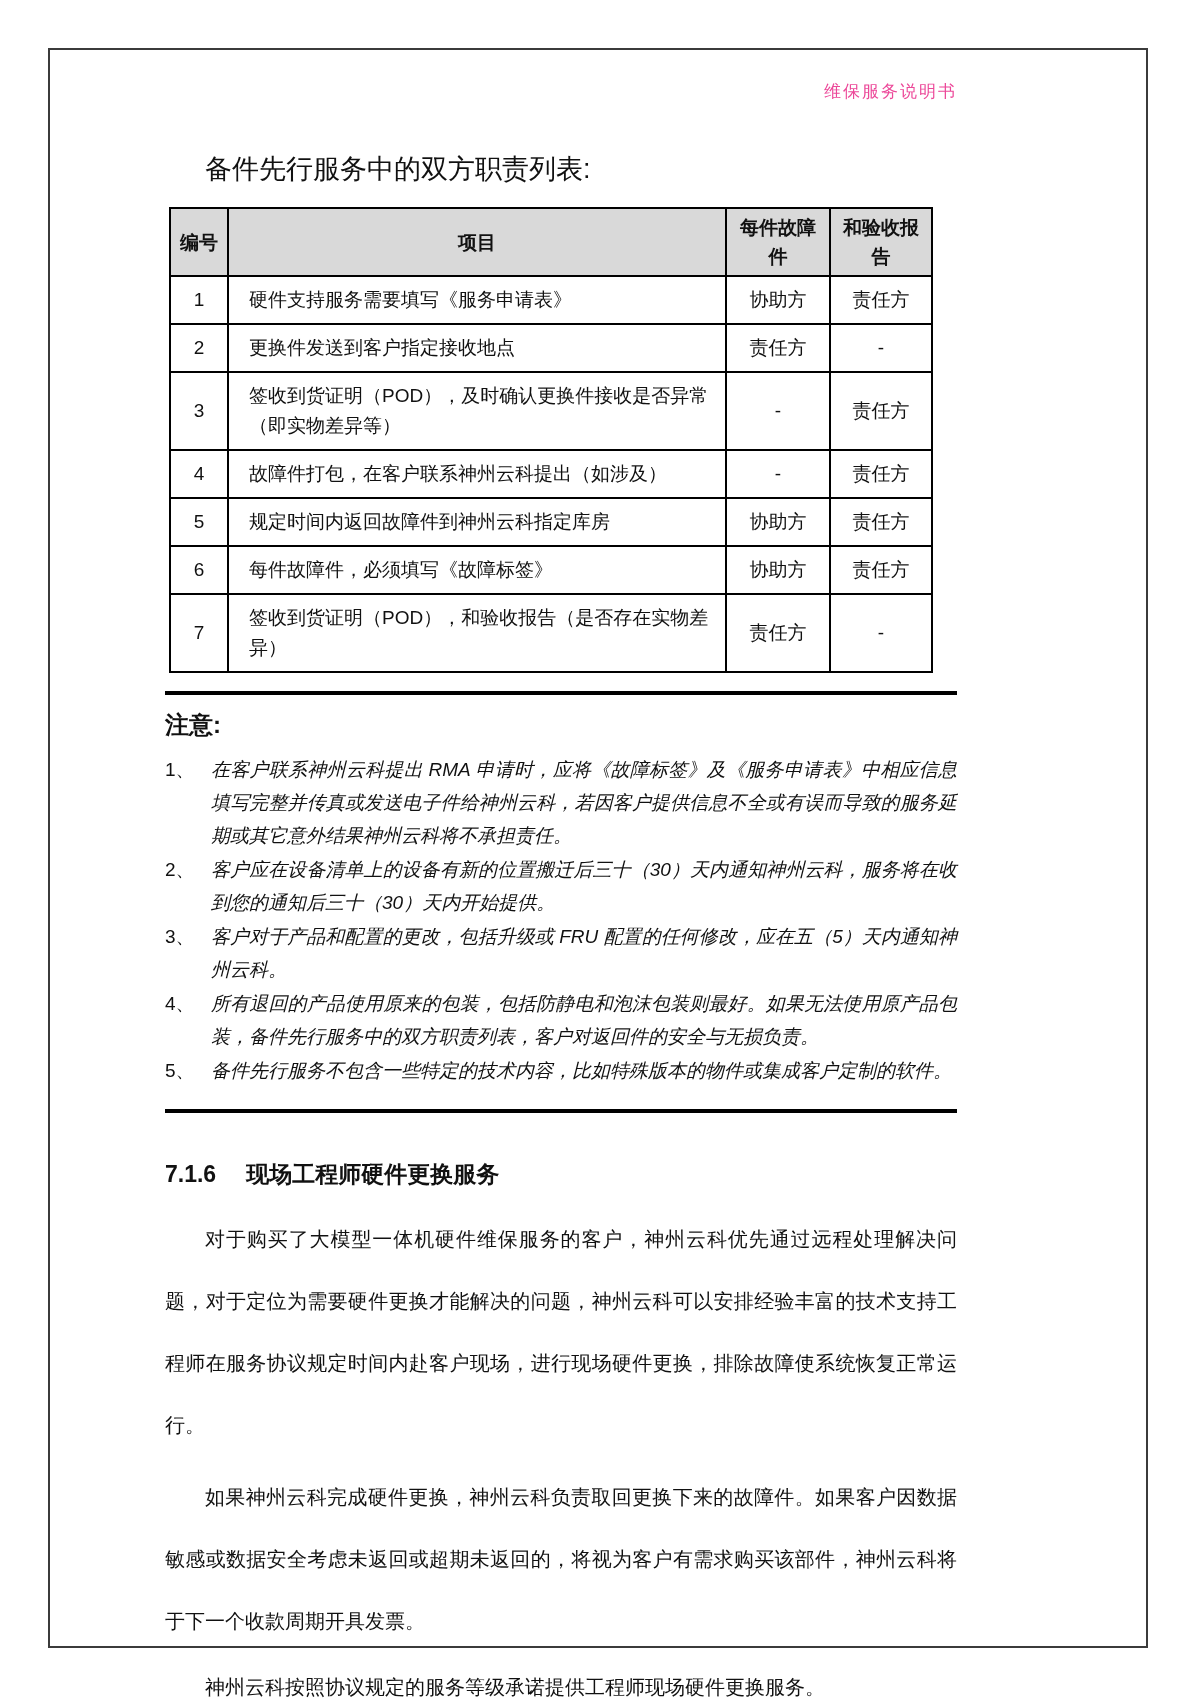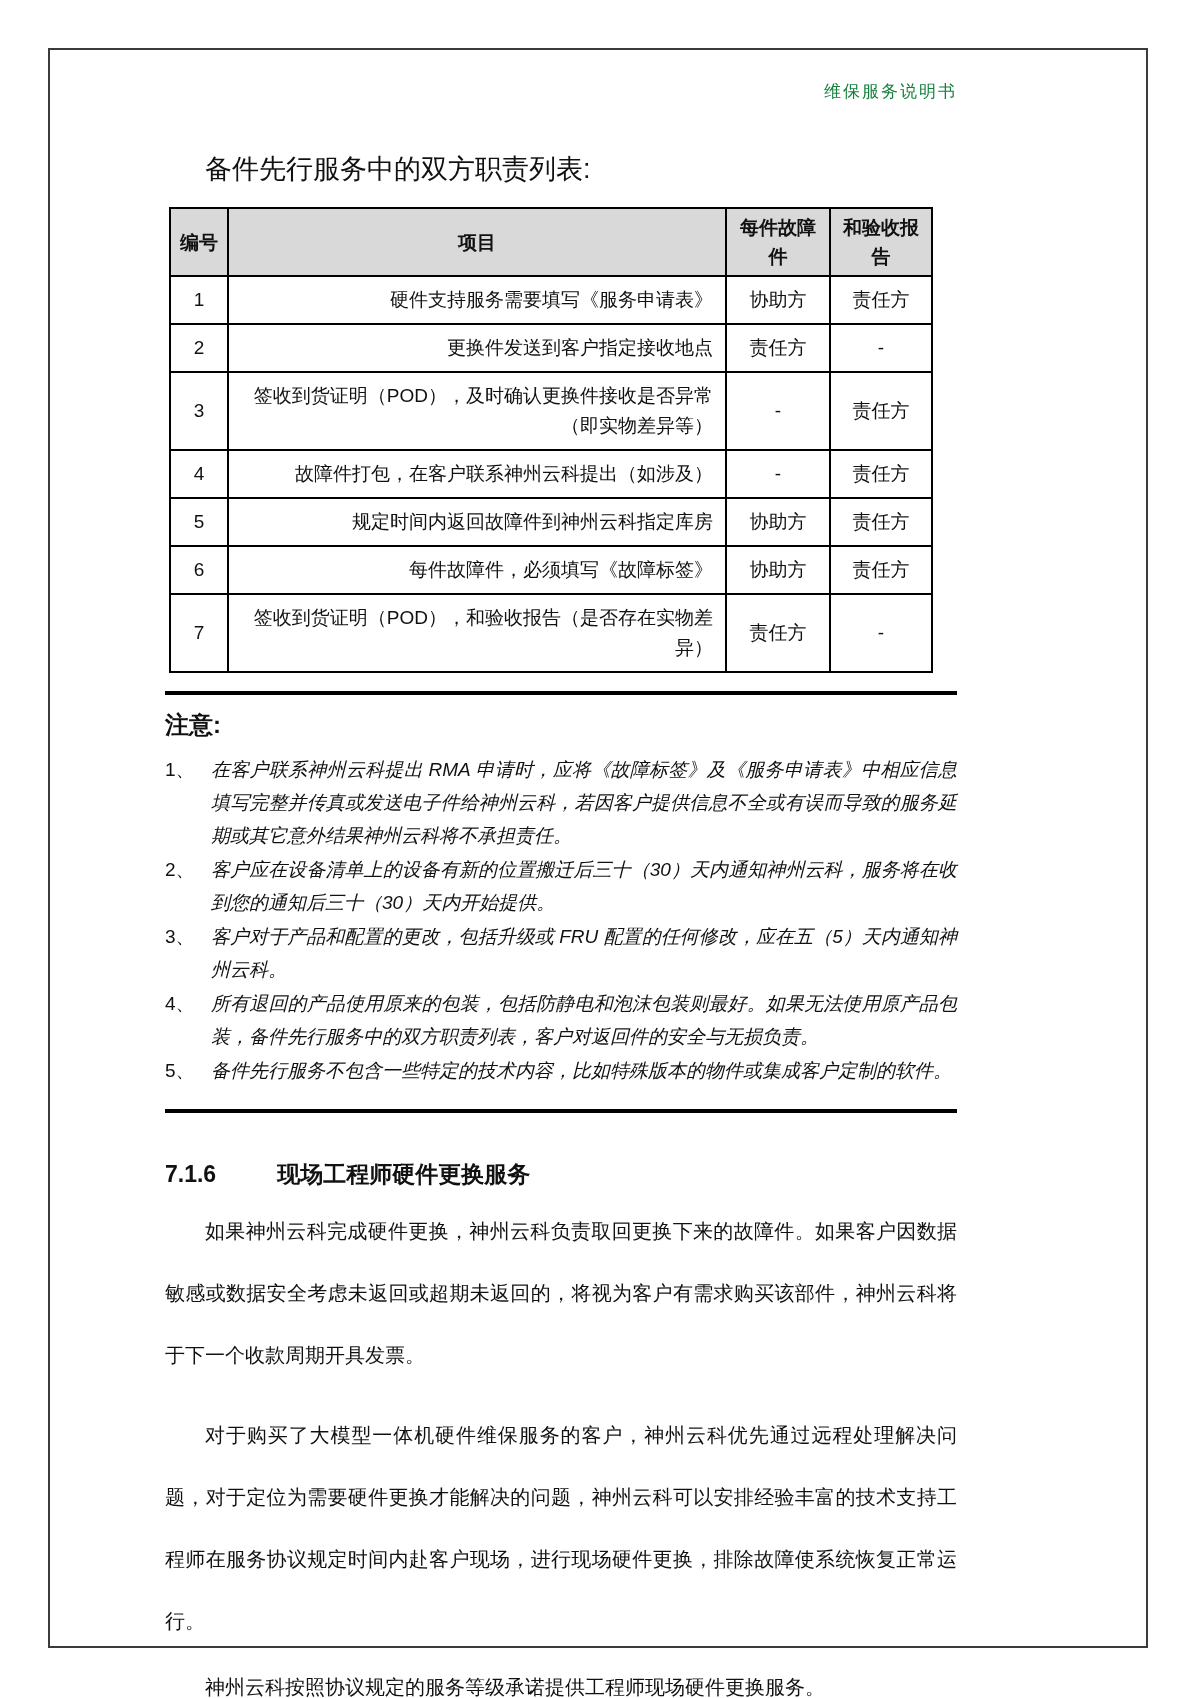--- a/index.html
+++ b/index.html
@@ -8,47 +8,47 @@
     font-family:"Liberation Sans","DejaVu Sans",sans-serif;color:#111;
     -webkit-font-smoothing:antialiased;
   }
   .page-border{
     position:absolute;left:48px;top:48px;width:1100px;height:1600px;
     border:2px solid #3b3b3b;box-sizing:border-box;pointer-events:none;
   }
   .content{position:absolute;left:165px;top:80px;width:792px;}
   .doc-title{
     text-align:right;font-family:"Liberation Serif","DejaVu Serif",serif;
-    font-size:17px;color:#15803d;letter-spacing:2px;margin-bottom:48px;
+    font-size:17px;color:#ec4899;letter-spacing:2px;margin-bottom:48px;
   }
   .intro{font-size:27px;padding-left:40px;margin-bottom:20px;}
   table.resp{
     border-collapse:collapse;margin-left:4px;width:762px;
     border:2px solid #000;table-layout:fixed;
   }
   table.resp th,table.resp td{
     border:2px solid #000;font-size:19px;vertical-align:middle;box-sizing:border-box;
   }
   table.resp th{
     background:#d9d9d9;font-weight:bold;text-align:center;
     height:68px;line-height:29px;padding:4px 6px;
   }
   col.c-no{width:58px;}
   col.c-item{width:498px;}
   col.c-vendor{width:104px;}
   col.c-customer{width:102px;}
   td.cell-no,td.cell-vendor,td.cell-customer{text-align:center;padding:8px 4px;}
-  td.cell-item{text-align:right;padding:8px 12px 8px 20px;line-height:30px;}
+  td.cell-item{text-align:left;padding:8px 12px 8px 20px;line-height:30px;}
   .divider{border:none;border-top:4px solid #000;margin:18px 0 14px 0;}
   .divider2{border:none;border-top:4px solid #000;margin:22px 0 0 0;}
   .notes-title{font-size:24px;font-weight:bold;margin:4px 0 12px 0;}
   .note{display:flex;font-size:19px;line-height:33px;margin-bottom:1px;}
   .note-num{width:46px;flex:0 0 46px;}
   .note-text{flex:1;text-align:justify;font-style:italic;}
-  .section-heading{margin:46px 0 0 0;font-size:23px;font-weight:bold;display:flex;align-items:baseline;gap:31px;}
+  .section-heading{margin:46px 0 0 0;font-size:23px;font-weight:bold;display:flex;align-items:baseline;}
   .section-number{margin-right:30px;}
   .para{
     font-size:20px;line-height:62px;text-align:justify;text-indent:2em;margin:0;
   }
   .para-1{margin-top:18px;}
   .para-2{margin-top:10px;}
   .para-3{margin-top:4px;}
 </style>
 </head>
 <body>
@@ -147,17 +147,17 @@
     <span class="note-text">备件先行服务不包含一些特定的技术内容，比如特殊版本的物件或集成客户定制的软件。</span>
   </div>
 
   <hr class="divider2">
 
   <div class="section-heading">
     <span class="section-number">7.1.6</span>
     <span class="section-title">现场工程师硬件更换服务</span>
   </div>
 
+  <p class="para para-1">对于购买了大模型一体机硬件维保服务的客户，神州云科优先通过远程处理解决问题，对于定位为需要硬件更换才能解决的问题，神州云科可以安排经验丰富的技术支持工程师在服务协议规定时间内赴客户现场，进行现场硬件更换，排除故障使系统恢复正常运行。</p>
   <p class="para para-2">如果神州云科完成硬件更换，神州云科负责取回更换下来的故障件。如果客户因数据敏感或数据安全考虑未返回或超期未返回的，将视为客户有需求购买该部件，神州云科将于下一个收款周期开具发票。</p>
-  <p class="para para-1">对于购买了大模型一体机硬件维保服务的客户，神州云科优先通过远程处理解决问题，对于定位为需要硬件更换才能解决的问题，神州云科可以安排经验丰富的技术支持工程师在服务协议规定时间内赴客户现场，进行现场硬件更换，排除故障使系统恢复正常运行。</p>
   <p class="para para-3">神州云科按照协议规定的服务等级承诺提供工程师现场硬件更换服务。</p>
 
 </div>
 
 </body></html>

